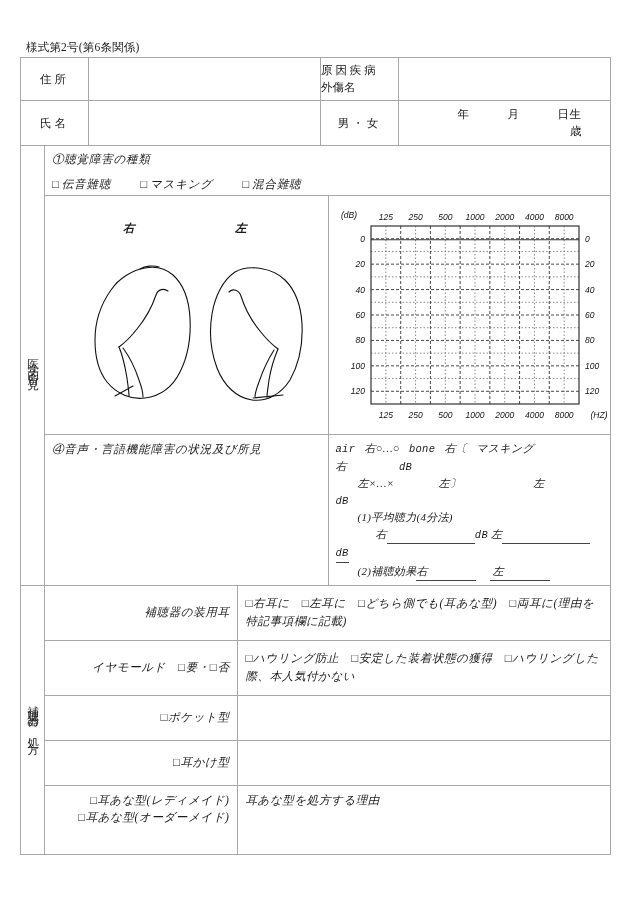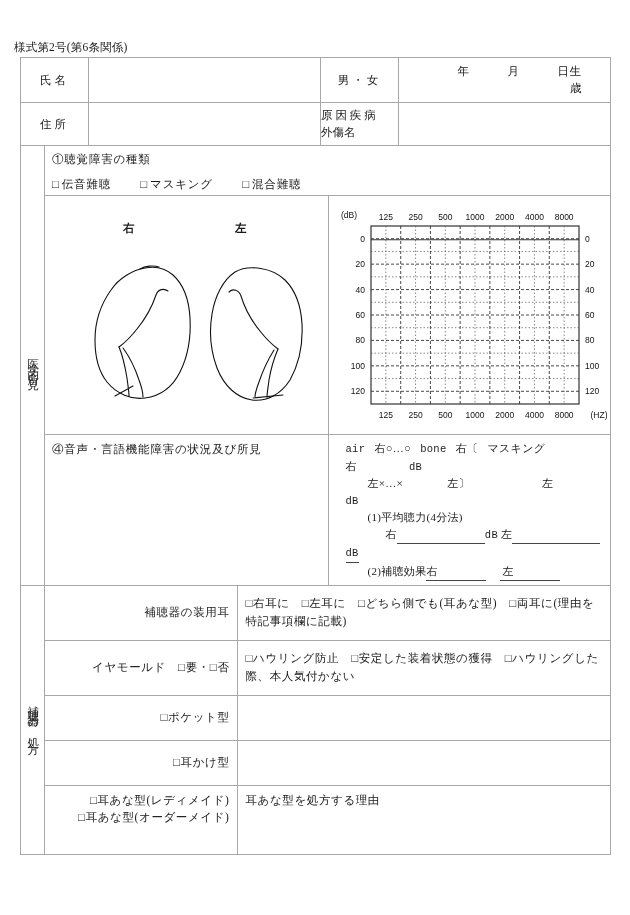--- a/index.html
+++ b/index.html
@@ -17,21 +17,21 @@
   }
   .page {
     position: absolute;
     left: 0; top: 0;
     width: 630px; height: 915px;
   }
 
   
   .form-no {
     position: absolute;
-    left: 14px; top: 40px;
+    left: 26px; top: 40px;
     font-size: 11.5px;
     letter-spacing: .2px;
     white-space: nowrap;
   }
 
   
   .tbl {
     position: absolute;
     left: 20px; top: 57px;
     width: 590px;
@@ -85,20 +85,21 @@
     margin: 0 auto;
     line-height: 1;
     display: inline-block;
   }
 
   
   .inner {
     width: 100%;
     border-collapse: collapse;
     table-layout: fixed;
+    font-style: italic;
   }
   .inner td {
     border: 1px solid #a8a8a8;
     font-size: 11.5px;
     vertical-align: top;
     padding: 0;
   }
   .inner td.mid { vertical-align: middle; }
   .nb-l { border-left: none !important; }
   .nb-r { border-right: none !important; }
@@ -131,21 +132,21 @@
   .drum-svg { position: absolute; left: 0; top: 0; }
 
   
   .audio-wrap {
     position: relative;
     height: 238px;
   }
 
   
   .meas {
-    padding: 5px 4px 4px 17px;
+    padding: 5px 4px 4px 7px;
     font-size: 11px;
     line-height: 1.55;
     letter-spacing: .3px;
   }
   .meas .mono { font-family: "Liberation Mono","DejaVu Sans Mono",monospace; font-size: 10.5px; }
   .ln { display:inline-block; border-bottom: 1px solid #444; }
   .w86 { width: 88px; }
   .w60 { width: 60px; }
   .ind1 { padding-left: 22px; }
   .ind2 { padding-left: 40px; }
@@ -165,41 +166,41 @@
   <table class="tbl">
     <colgroup>
       <col style="width:24px">
       <col style="width:44px">
       <col style="width:232px">
       <col style="width:78px">
       <col style="width:212px">
     </colgroup>
 
     <tbody>
+
+    <tr>
+      <td colspan="2" class="lbl-c h-addr">住所</td>
+      <td class="pad"></td>
+      <td class="pad">
+        <div>原 因 疾 病</div>
+        <div>外傷名</div>
+      </td>
+      <td class="pad"></td>
+    </tr>
 
     <tr>
       <td colspan="2" class="lbl-c h-name">氏名</td>
       <td class="pad"></td>
       <td class="lbl-c">男・女</td>
       <td class="birth">
         <span class="row1">
           <span class="sp-n"></span><span>年</span><span class="sp-w"></span><span>月</span><span class="sp-w"></span><span>日生</span>
         </span>
         <span class="row2"><span>歳</span></span>
       </td>
-    </tr>
-
-    <tr>
-      <td colspan="2" class="lbl-c h-addr">住所</td>
-      <td class="pad"></td>
-      <td class="pad">
-        <div>原 因 疾 病</div>
-        <div>外傷名</div>
-      </td>
-      <td class="pad"></td>
     </tr>
 
     <tr>
       <td class="vlabel">
         <span class="vtext">医学的所見</span>
       </td>
       <td colspan="4" style="padding:0">
 
         <table class="inner">
           <colgroup>

